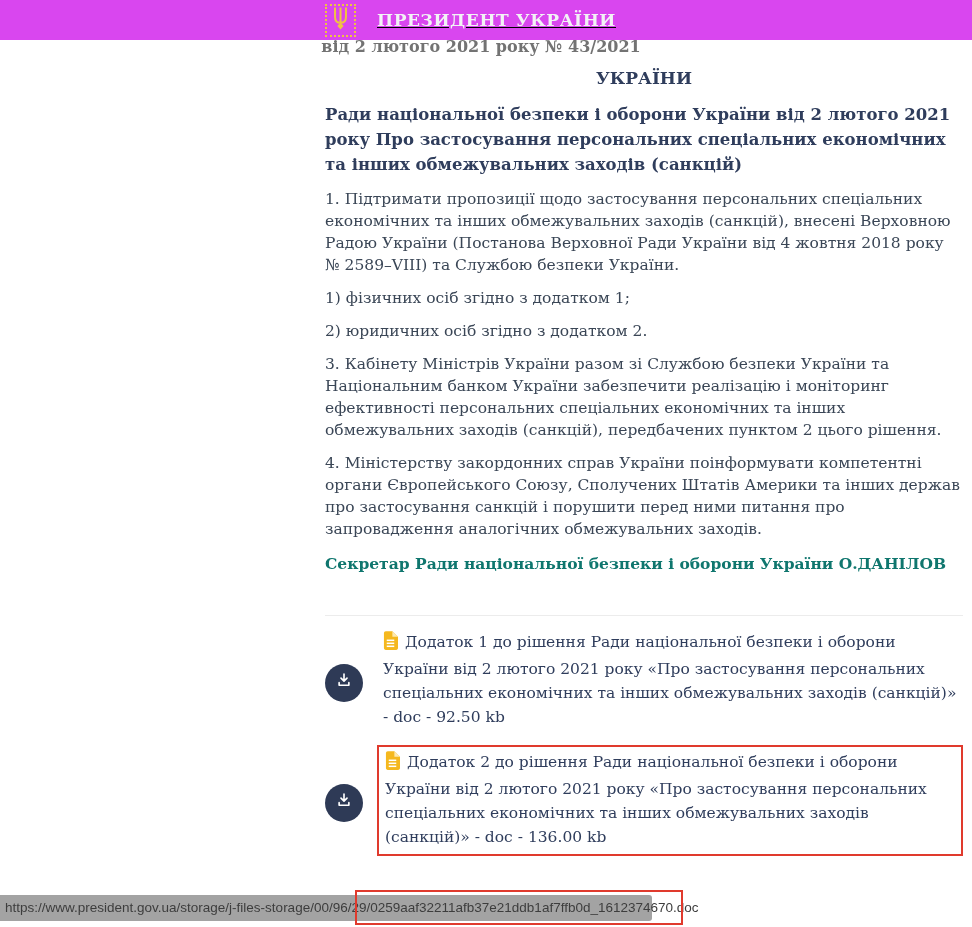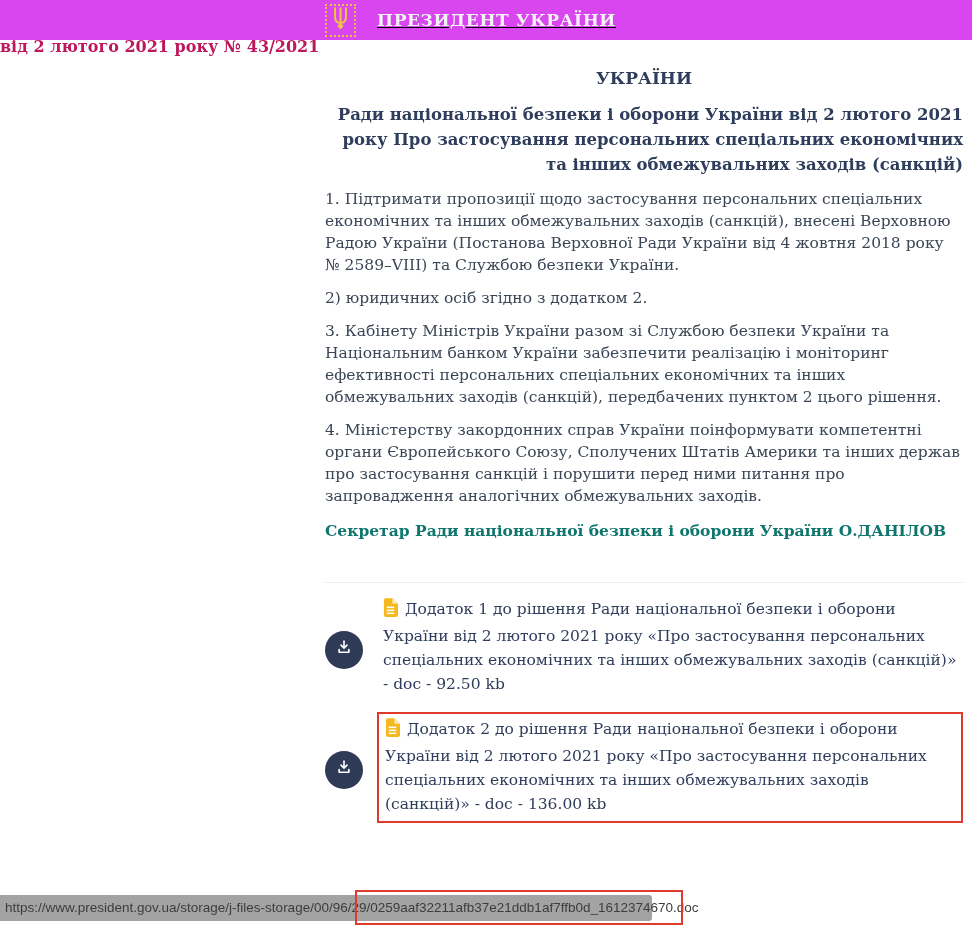--- a/index.html
+++ b/index.html
@@ -32,23 +32,23 @@
     font-size:17px;
     font-weight:600;
     letter-spacing:0.6px;
     cursor:pointer;
   }
 
   
   .date-line {
     position:relative; z-index:1;
     margin-top:-4px;
-    text-align:left;
+    text-align:center;
     padding-right:10px;
-    color:#be185d;
+    color:#737373;
     font-weight:700;
     font-size:16px;
     line-height:22px;
   }
 
   
   .doc {
     width:638px;
     margin:4px 9px 0 325px;
     color:#3a4656;
@@ -57,21 +57,21 @@
   }
   .doc-title {
     margin-top:9px;
     text-align:center;
     font-size:17px;
     color:#2f3d5c;
     font-weight:700;
   }
   .doc-subtitle {
     margin-top:13px;
-    text-align:right;
+    text-align:left;
     font-size:16.5px;
     line-height:25px;
     color:#2f3d5c;
     font-weight:700;
   }
   .paragraph { margin-top:11px; }
   .intro-bold { font-weight:700; color:#2f3d5c; }
   .signature {
     margin-top:13px;
     font-weight:700;
@@ -152,20 +152,21 @@
   </header>
 
   <div class="date-line">від 2 лютого 2021 року № 43/2021</div>
 
   <main class="doc">
     <h1 class="doc-title">УКРАЇНИ</h1>
     <h2 class="doc-subtitle">Ради національної безпеки і оборони України від 2 лютого 2021 року Про застосування персональних спеціальних економічних та інших обмежувальних заходів (санкцій)</h2>
 
 
     <p class="paragraph">1. Підтримати пропозиції щодо застосування персональних спеціальних економічних та інших обмежувальних заходів (санкцій), внесені Верховною Радою України (Постанова Верховної Ради України від 4 жовтня 2018 року № 2589–VIII) та Службою безпеки України.</p>
+    <p class="paragraph">1) фізичних осіб згідно з додатком 1;</p>
     <p class="paragraph">2) юридичних осіб згідно з додатком 2.</p>
     <p class="paragraph">3. Кабінету Міністрів України разом зі Службою безпеки України та Національним банком України забезпечити реалізацію і моніторинг ефективності персональних спеціальних економічних та інших обмежувальних заходів (санкцій), передбачених пунктом 2 цього рішення.</p>
     <p class="paragraph">4. Міністерству закордонних справ України поінформувати компетентні органи Європейського Союзу, Сполучених Штатів Америки та інших держав про застосування санкцій і порушити перед ними питання про запровадження аналогічних обмежувальних заходів.</p>
 
     <p class="signature">Секретар Ради національної безпеки і оборони України О.ДАНІЛОВ</p>
 
     <hr class="attachments-divider">
 
     <div class="attachment-row">
       <div class="download-button">

